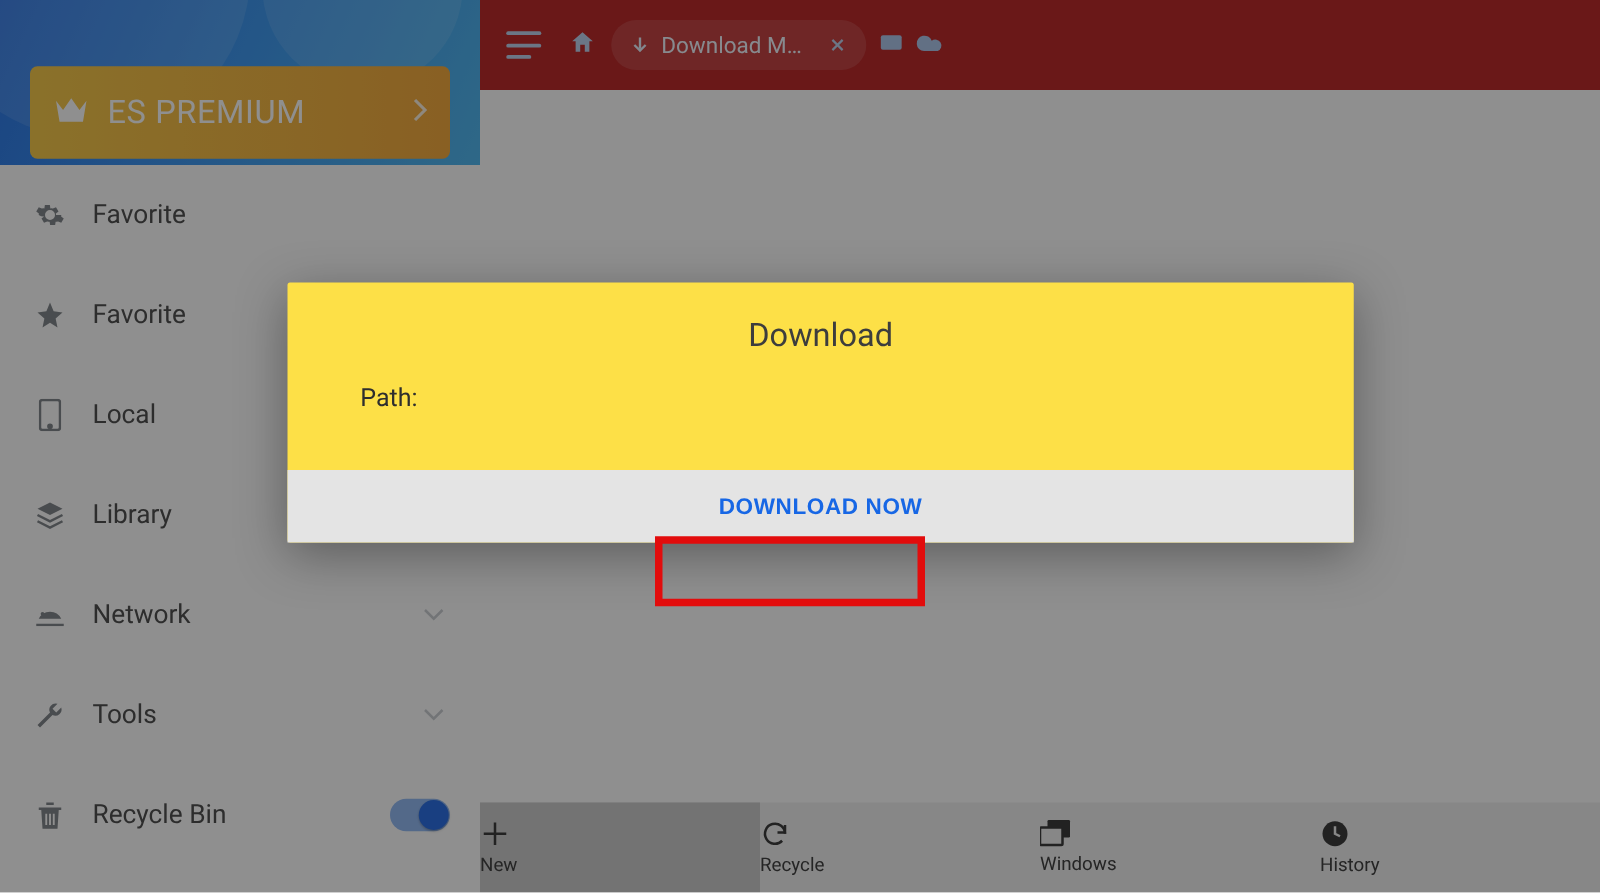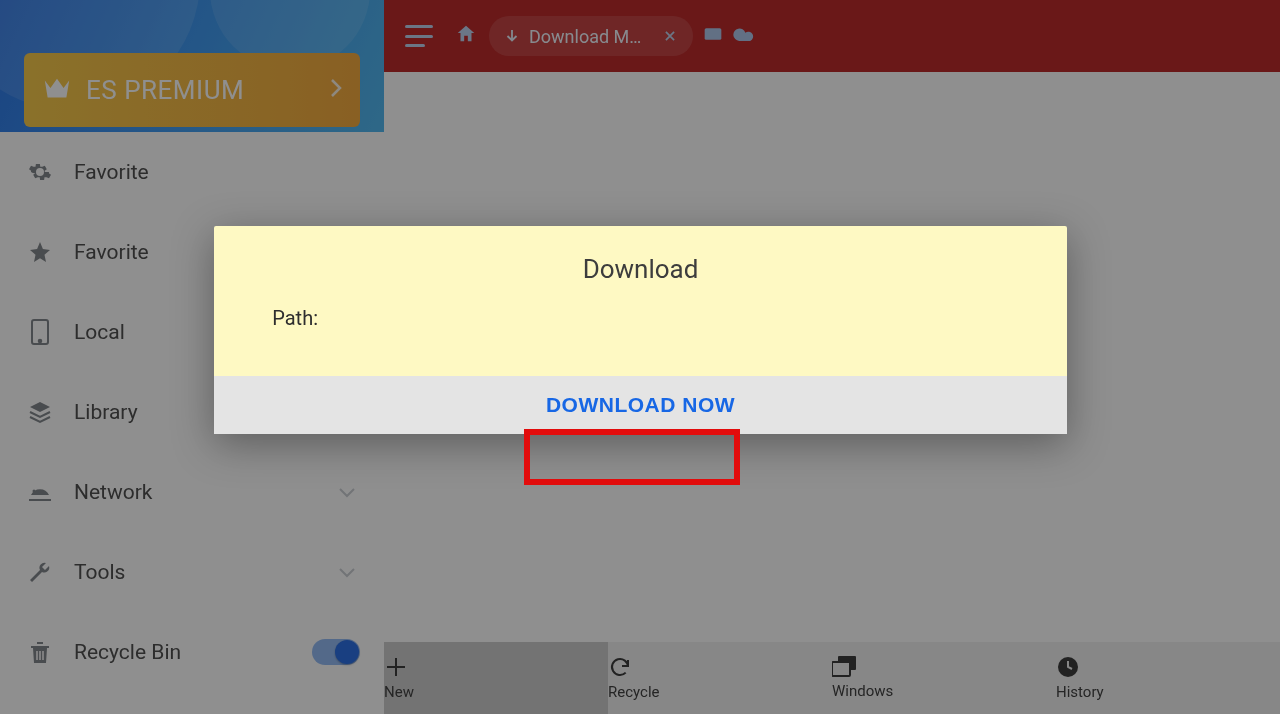--- a/index.html
+++ b/index.html
@@ -44,28 +44,28 @@
   
   .bottombar { position:absolute; left:384px; right:0; bottom:0; height:72px; background:#efefef; display:flex; }
   .bottombar .cell { flex:1; display:flex; flex-direction:column; justify-content:center; gap:4px; color:#343434; font-size:15px; }
   .bottombar .cell.active { background:#c9c9c9; }
   .bottombar svg { color:#2f2f2f; }
 
   
   .scrim { position:absolute; inset:0; background:rgba(20,20,20,.48); }
 
   
-  .dialog { position:absolute; left:214px; top:226px; width:853px; background:#fef9c3; border-radius:2px; box-shadow:0 10px 40px rgba(0,0,0,.35); }
+  .dialog { position:absolute; left:230px; top:226px; width:853px; background:#fde047; border-radius:2px; box-shadow:0 10px 40px rgba(0,0,0,.35); }
   .dialog h2 { text-align:center; font-weight:400; font-size:26px; color:#3d3d3d; padding:28px 0 22px; }
   .fields { padding: 0 48px 26px 34px; }
   .row { display:flex; align-items:center; margin-bottom:20px; }
   .row label { width:70px; font-size:20px; color:#2e2e2e; text-align:right; margin-right:12px; }
   .row .input { flex:1; border:none; border-bottom:1px solid #dcdcdc; font-size:20px; color:#7a7f84; padding:6px 2px; background:transparent; outline:none; }
   .actions { background:#e4e4e4; height:58px; display:flex; align-items:center; justify-content:center; }
-  .dl-btn { font-size:21px; font-weight:700; color:#1767e5; letter-spacing:.5px; background:transparent; border:none; padding:10px 10px; }
+  .dl-btn { font-size:18px; font-weight:700; color:#1767e5; letter-spacing:.5px; background:transparent; border:none; padding:10px 10px; }
   .highlight-box { position:absolute; border:6px solid #e20c0c; pointer-events:none; }
 </style>
 </head>
 <body>
 
 <div class="app">
 
   <div class="topbar">
     <div class="menu-btn">
         <span></span>

